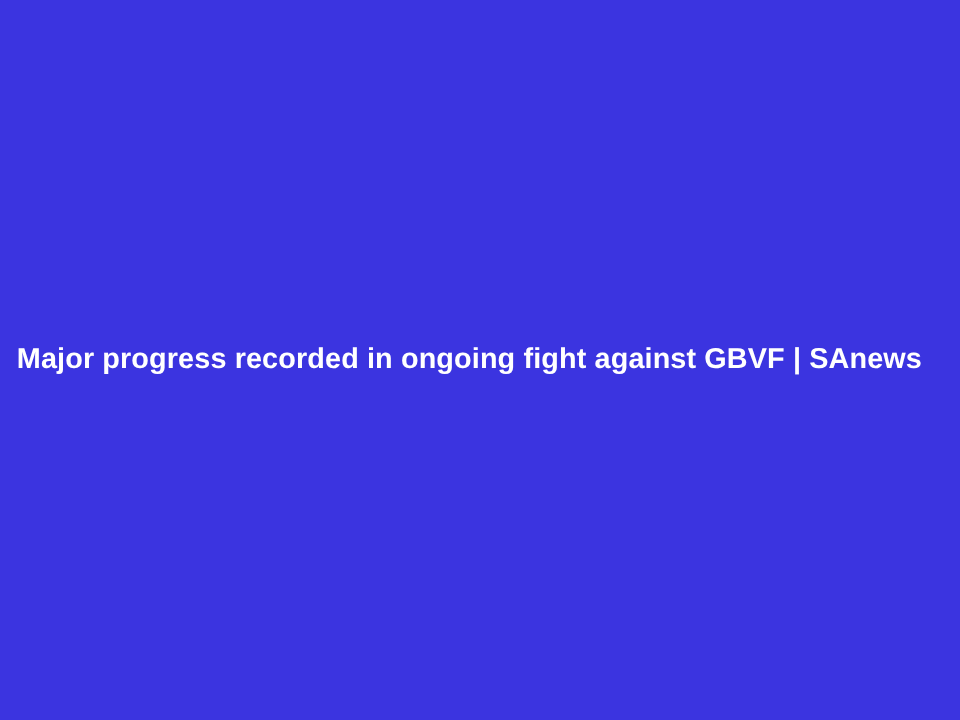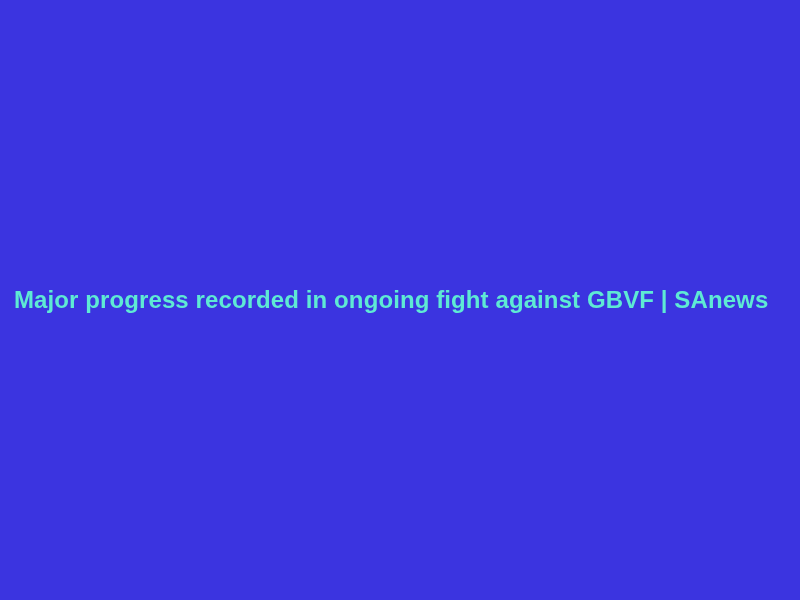--- a/index.html
+++ b/index.html
@@ -29,21 +29,21 @@
     overflow: hidden;
   }
 
   
   .headline {
     display: block;
     width: 100%;
     box-sizing: border-box;
     padding: 0 6px 0 14px;
     margin: 0;
-    color: #5eead4;
+    color: #ffffff;
     font-family: "Liberation Sans", sans-serif;
     font-size: 24px;
     font-weight: bold;
     line-height: 1.15;
     letter-spacing: 0.1px;
     white-space: nowrap;
     text-align: left;
     -webkit-font-smoothing: antialiased;
   }
 </style>

